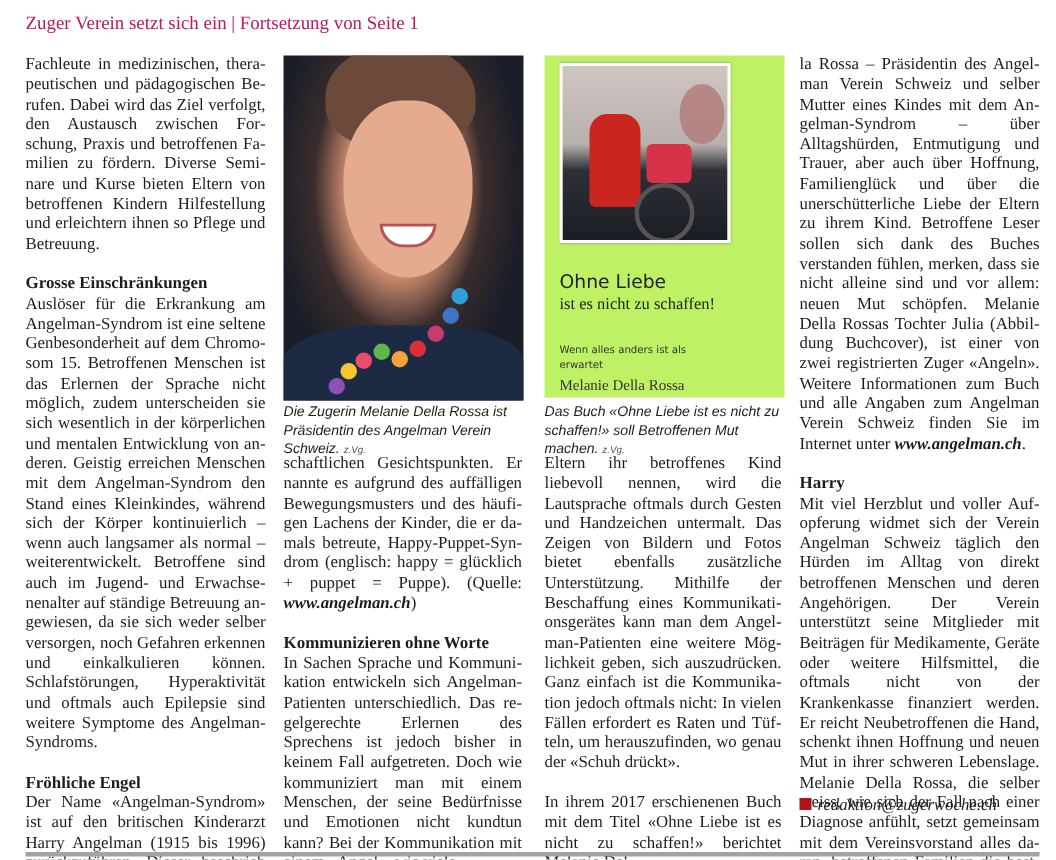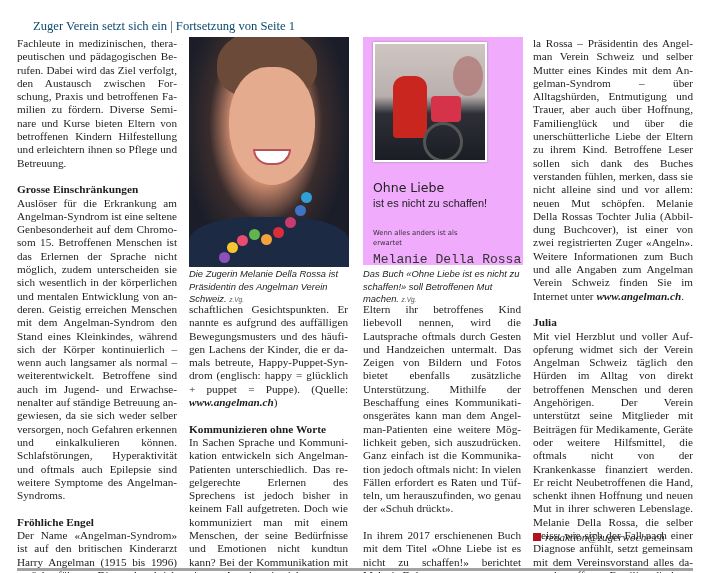--- a/index.html
+++ b/index.html
@@ -1,18 +1,18 @@
 <!DOCTYPE html>
 <html><head>
 <meta charset="utf-8">
 <style>
   html, body { margin:0; padding:0; background:#ffffff; }
   body { width:704px; height:573px; position:relative; overflow:hidden;
          font-family:"Liberation Serif","DejaVu Serif",serif; color:#1d1d1b; }
-  .header { position:absolute; left:17px; top:19px; font-size:12.6px; color:#0c4a6e; white-space:nowrap;margin-left:16px; }
+  .header { position:absolute; left:17px; top:8px; font-size:12.6px; color:#be185d; white-space:nowrap; }
   .col { position:absolute; font-size:11.2px; line-height:13.3px; text-align:justify; hyphens:manual; }
   .col p { margin:0; }
   .col h3 { margin:0; font-size:11.3px; font-weight:bold; line-height:13.3px; }
   .gap { height:13.3px; }
   .c1 { left:17px; top:37px; width:160px; }
   .c2 { left:189px; top:303px; width:159px; }
   .c3 { left:363px; top:303px; width:158px; }
   .c4 { left:533px; top:37px; width:160px; }
   .photo1 { position:absolute; left:189px; top:37px; width:160px; height:230px;
             background:radial-gradient(ellipse at 48% 38%, #e8b59a 0 22%, #c9896d 30%, #3a2c2c 48%, #1b1e29 70%); overflow:hidden; }
@@ -20,31 +20,31 @@
                   background:#6b4a3a; }
   .photo1 .face { position:absolute; left:40px; top:30px; width:86px; height:118px; border-radius:45% 45% 50% 50%;
                   background:#e4ab8f; }
   .photo1 .mouth { position:absolute; left:64px; top:112px; width:34px; height:12px; border-radius:0 0 18px 18px; background:#fff; border:2px solid #b8525a; }
   .photo1 .shirt { position:absolute; left:0; top:180px; width:160px; height:60px; background:#1d2a44; border-radius:40% 40% 0 0; }
   .photo1 .bead { position:absolute; width:11px; height:11px; border-radius:50%; }
   .caption { position:absolute; font-family:"Liberation Sans","DejaVu Sans",sans-serif; font-style:italic; font-size:9.4px; line-height:12.5px; }
   .cap1 { left:189px; top:268px; width:162px; }
   .cap2 { left:363px; top:268px; width:160px; }
   .credit { font-size:6.5px; color:#555; font-style:italic; }
-  .book { position:absolute; left:363px; top:37px; width:160px; height:228px; background:#f0abfc; }
+  .book { position:absolute; left:363px; top:37px; width:160px; height:228px; background:#bef264; }
   .book .cover-photo { position:absolute; left:10px; top:5px; width:110px; height:116px; border:2px solid #fff; box-shadow:0 0 2px #888;
                        background:linear-gradient(180deg,#cfc6c2 0%, #b9b0ae 45%, #2e2f37 60%, #1b1d24 100%); overflow:hidden; }
   .book .child { position:absolute; left:18px; top:32px; width:34px; height:62px; background:#c9261f; border-radius:12px 12px 4px 4px; }
   .book .bag { position:absolute; left:56px; top:52px; width:30px; height:26px; background:#d6334a; border-radius:4px; }
   .book .wheel { position:absolute; left:48px; top:78px; width:34px; height:34px; border:3px solid #555; border-radius:50%; }
   .book .tree { position:absolute; left:78px; top:12px; width:30px; height:40px; border-radius:50%; background:#b07a78; opacity:.8; }
   .book .t1 { position:absolute; left:10px; top:143px; font-family:"DejaVu Sans",sans-serif; font-size:12.5px; color:#222; }
-  .book .t2 { position:absolute; left:10px; top:160px; font-family:Liberation Sans, sans-serif; font-size:11px; color:#222; }
+  .book .t2 { position:absolute; left:10px; top:160px; font-family:Liberation Serif, serif; font-size:11px; color:#222; }
   .book .t3 { position:absolute; left:10px; top:192px; width:110px; font-family:"DejaVu Sans",sans-serif; font-size:6.8px; line-height:9.5px; color:#333; }
-  .book .t4 { position:absolute; left:10px; top:215px; font-family:Liberation Mono, monospace; font-size:13px; color:#333; }
+  .book .t4 { position:absolute; left:10px; top:215px; font-family:Liberation Serif, serif; font-size:10px; color:#333; }
   .email { position:absolute; left:533px; top:531px; font-size:11.2px; font-style:italic; white-space:nowrap; }
   .email .sq { display:inline-block; width:8px; height:8px; background:#b0141c; margin-right:4px; vertical-align:0; }
   .rule { position:absolute; left:17px; top:568px; width:676px; height:3px; background:#a3a3a3; }
   a.link { color:#1d1d1b; font-weight:bold; font-style:italic; text-decoration:none; }
 </style>
 </head>
 <body>
 
 <div class="header">Zuger Verein setzt sich ein | Fortsetzung von Seite 1</div>
 
@@ -104,21 +104,21 @@
 
 <div class="col c3">
   <p>Eltern ihr betroffenes Kind liebevoll nennen, wird die Lautsprache oft­mals durch Gesten und Handzei­chen untermalt. Das Zeigen von Bil­dern und Fotos bietet ebenfalls zu­sätzliche Unterstützung. Mithilfe der Beschaffung eines Kommunikati­onsgerätes kann man dem Angel­man-Patienten eine weitere Mög­lichkeit geben, sich auszudrücken. Ganz einfach ist die Kommunika­tion jedoch oftmals nicht: In vielen Fällen erfordert es Raten und Tüf­teln, um herauszufinden, wo genau der «Schuh drückt».</p>
   <div class="gap"></div>
   <p>In ihrem 2017 erschienenen Buch mit dem Titel «Ohne Liebe ist es nicht zu schaffen!» berichtet Melanie Del­</p>
 </div>
 
 <div class="col c4">
   <p><span>la Rossa – Präsidentin des Angel­man Verein Schweiz und selber Mutter eines Kindes mit dem An­gelman-Syndrom – über Alltagshür­den, Entmutigung und Trauer, aber auch über Hoffnung, Familienglück und über die unerschütterliche Lie­be der Eltern zu ihrem Kind. Be­troffene Leser sollen sich dank des Buches verstanden fühlen, merken, dass sie nicht alleine sind und vor al­lem: neuen Mut schöpfen. Melanie Della Rossas Tochter Julia (Abbil­dung Buchcover), ist einer von zwei registrierten Zuger «Angeln». Wei­tere Informationen zum Buch und alle Angaben zum Angelman Ver­ein Schweiz finden Sie im Internet unter </span><a class="link">www.angelman.ch</a><span>.</span></p>
   <div class="gap"></div>
-  <h3>Julia</h3>
+  <h3>Harry</h3>
   <p>Mit viel Herzblut und voller Auf­opferung widmet sich der Verein Angelman Schweiz täglich den Hür­den im Alltag von direkt betroffe­nen Menschen und deren Ange­hörigen. Der Verein unterstützt sei­ne Mitglieder mit Beiträgen für Me­dikamente, Geräte oder weitere Hilfsmittel, die oftmals nicht von der Krankenkasse finanziert werden. Er reicht Neubetroffenen die Hand, schenkt ihnen Hoffnung und neuen Mut in ihrer schweren Lebenslage. Melanie Della Rossa, die selber weiss, wie sich der Fall nach einer Diagnose anfühlt, setzt gemeinsam mit dem Vereinsvorstand alles da­ran, betroffenen Familien die best­mögliche Hilfestellung zu gewähr­leisten. Chapeau für diese Arbeit!</p>
 </div>
 
 <div class="email">
   <span class="sq"></span><span>redaktion@zugerwoche.ch</span>
 </div>
 
 <div class="rule"></div>
 
 </body></html>

